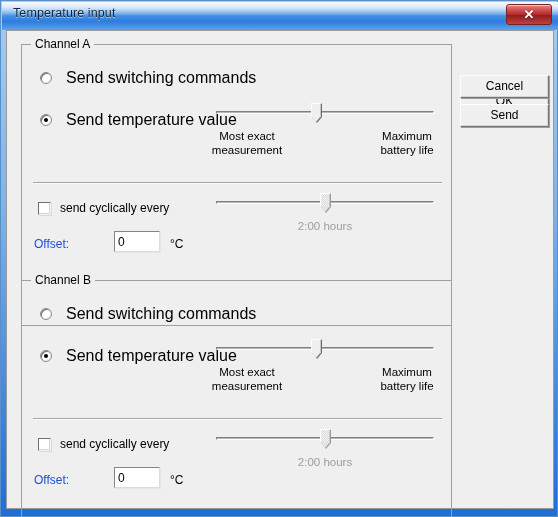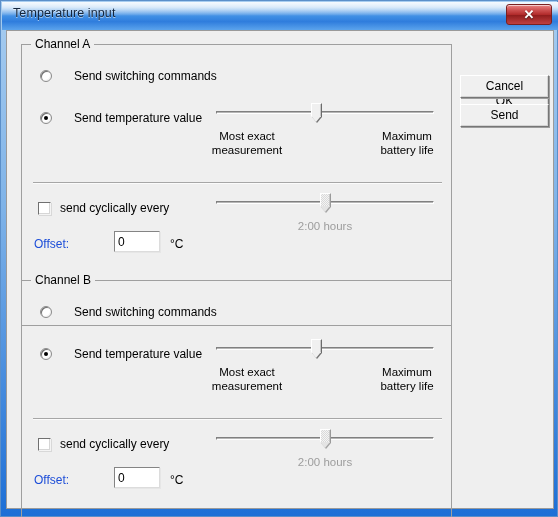--- a/index.html
+++ b/index.html
@@ -135,22 +135,22 @@
   }
   .radio.checked::after {
     content: "";
     position: absolute;
     left: 3px; top: 3px;
     width: 4px; height: 4px;
     border-radius: 50%;
     background: #000000;
   }
   .radio-label {
-    margin-left: 22px;
-    font-size: 12px;
+    margin-left: 14px;
+    font-size: 16px;
     color: #000000;
     white-space: nowrap;
     text-align: center;
   }
 
   
   .check-row {
     position: absolute;
     display: flex;
     align-items: center;

